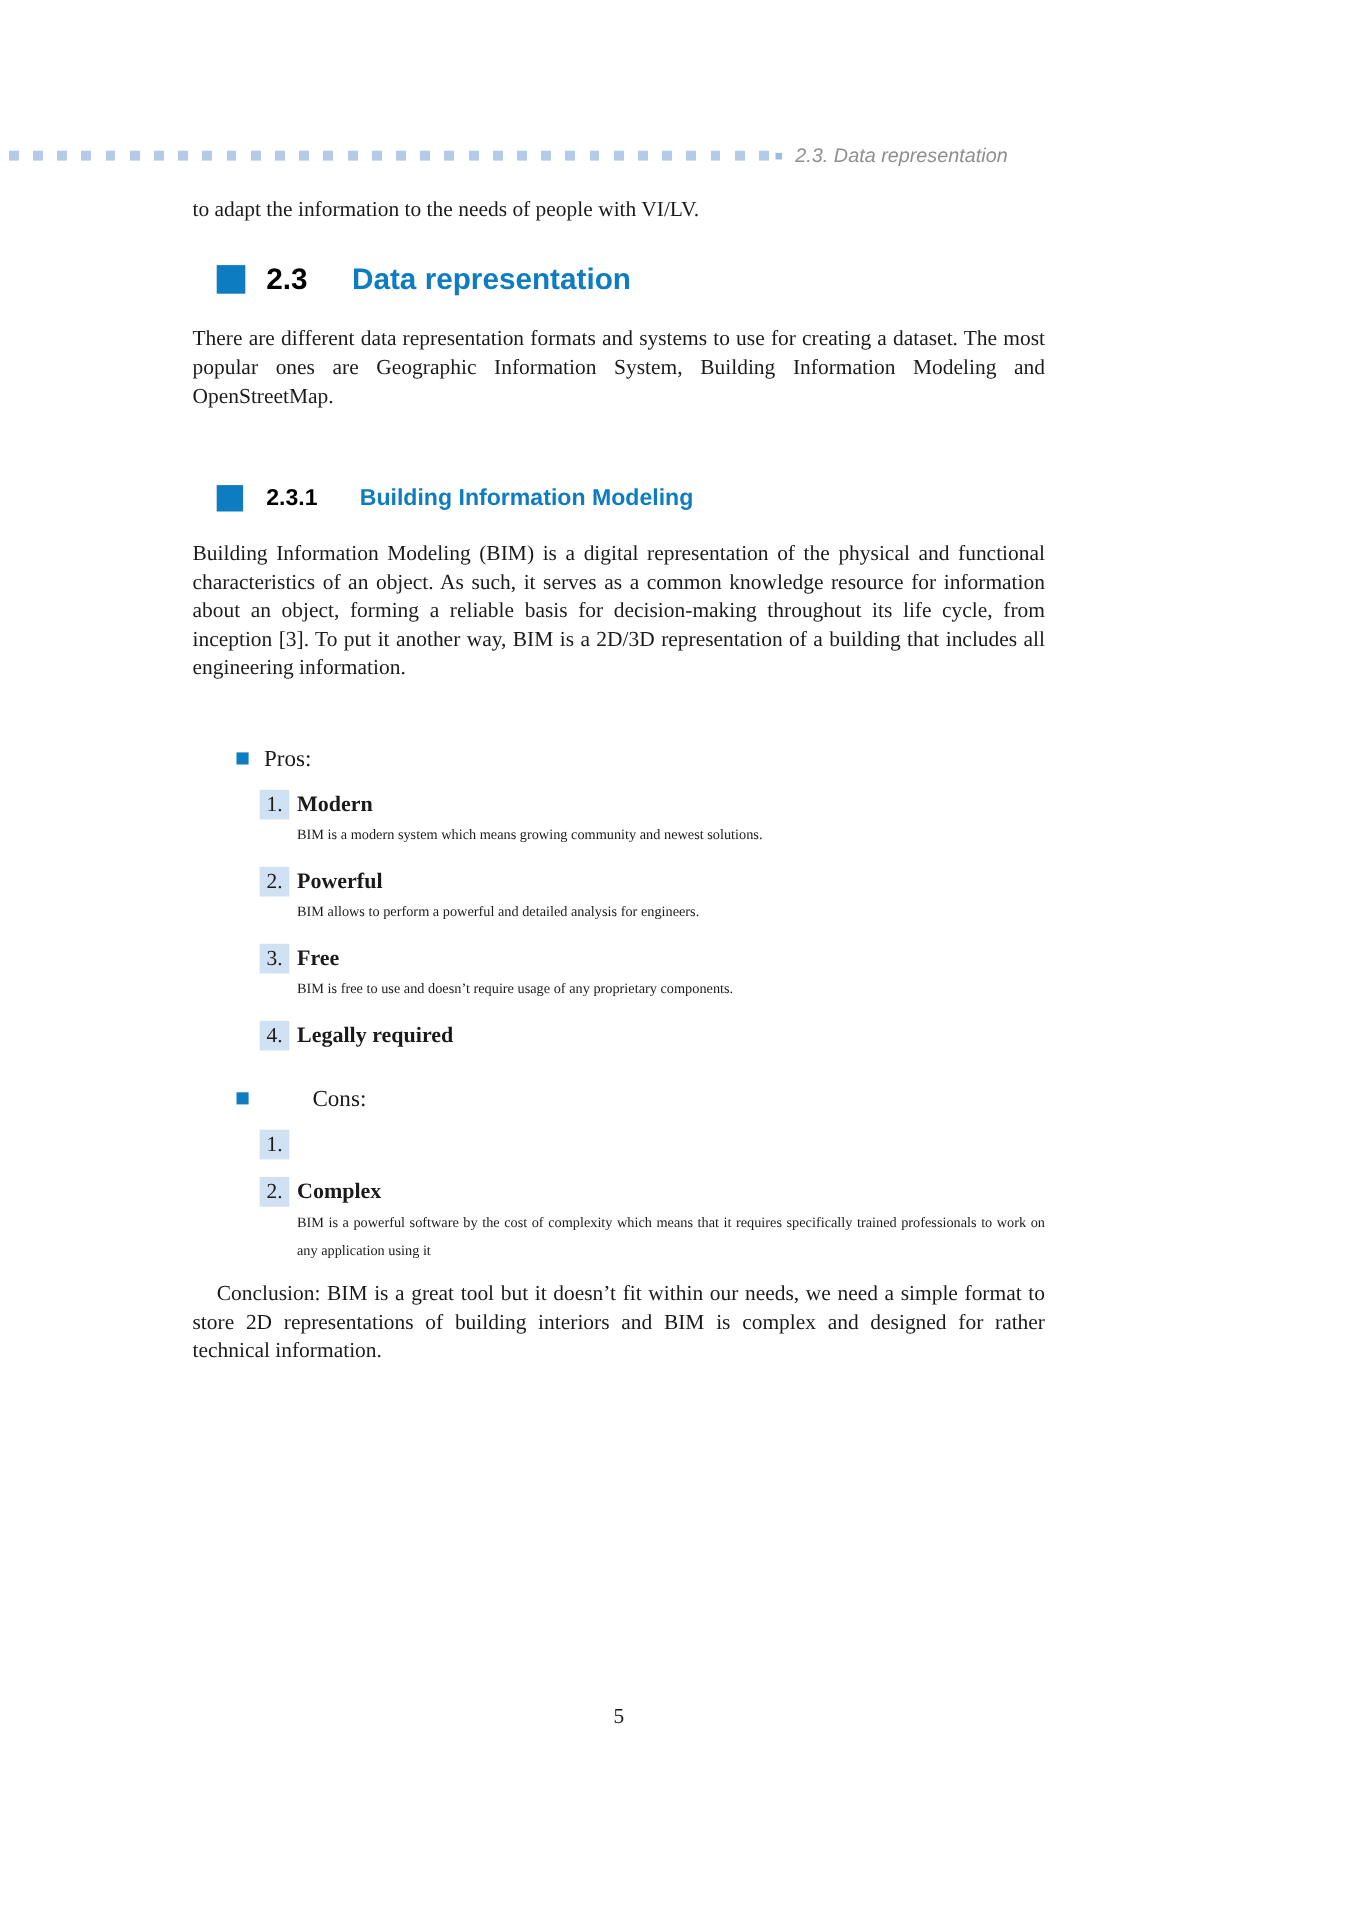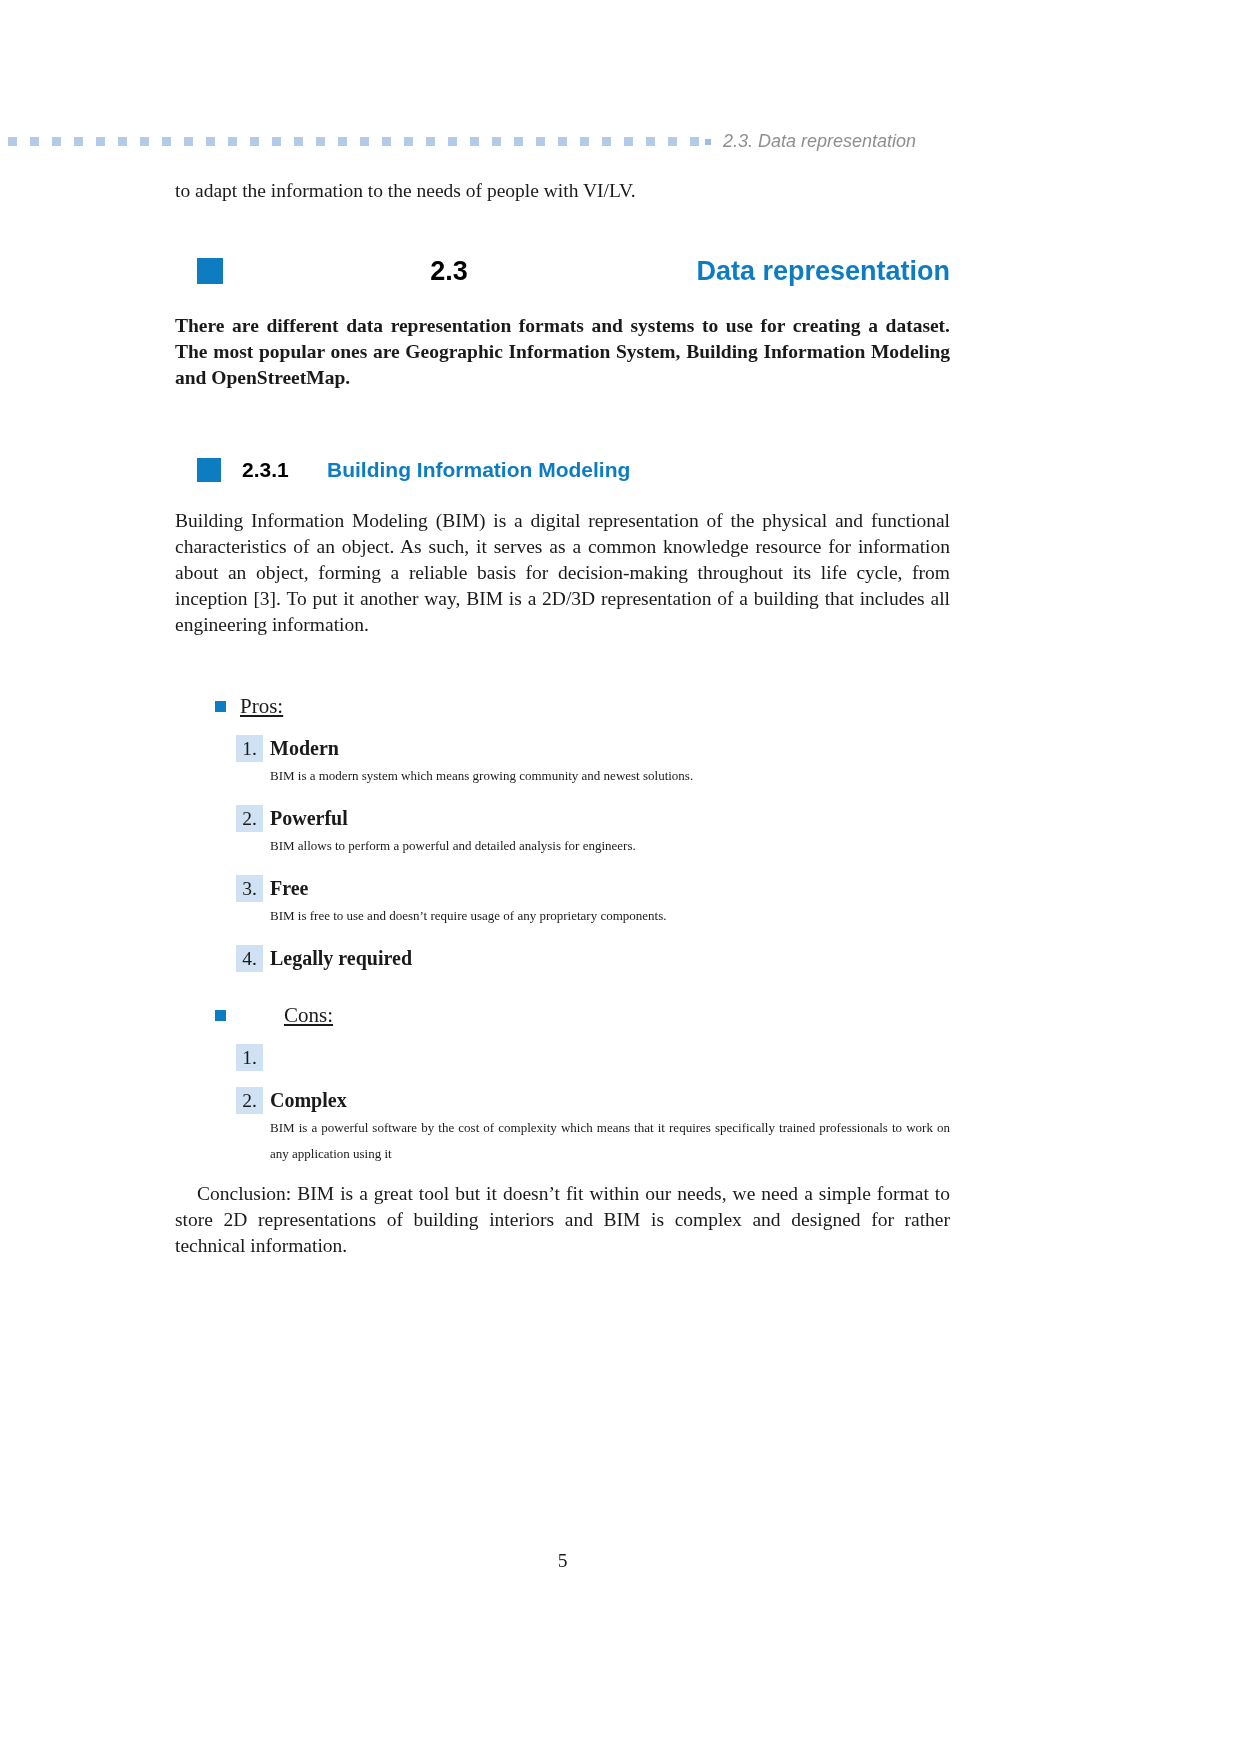--- a/index.html
+++ b/index.html
@@ -29,43 +29,42 @@
   .textblock { position:absolute; top:178px; left:175px; width:775px; }
 
   p.body { font-size:19.5px; line-height:26px; text-align:justify; }
 
   .intro { margin-top:0; }
 
   
   .sec {
     display:flex; align-items:center;
     font-family:"Liberation Sans", sans-serif; font-weight:bold;
-    margin-top:49px; height:36px; font-size:27px;justify-content:space-between;
+    margin-top:32px; height:36px; font-size:27px;
   }
   .sec .sq { width:26px; height:26px; background:#0d7cc1; margin-left:22px; margin-right:19px; flex:none; }
   .sec .num { color:#000000; width:78px; flex:none; }
   .sec .ttl { color:#0d7cc1; white-space:nowrap; }
 
   .subsec {
     display:flex; align-items:center;
     font-family:"Liberation Sans", sans-serif; font-weight:bold;
     margin-top:63px; height:32px; font-size:21px;
   }
   .subsec .sq { width:24px; height:24px; background:#0d7cc1; margin-left:22px; margin-right:21px; flex:none; }
   .subsec .num { color:#000000; width:85px; flex:none; }
   .subsec .ttl { color:#0d7cc1; white-space:nowrap; }
 
-  .sec-para { margin-top:24px;font-weight:bold; }
+  .sec-para { margin-top:24px; }
   .subsec-para { margin-top:22px; }
 
   
   .list-label {
     margin-left:40px; display:flex; align-items:center;
     font-size:21px;
-    text-decoration:underline;
   }
   .list-label .bullet { width:11px; height:11px; background:#0d7cc1; margin-right:14px; flex:none; }
   .pros-label { margin-top:56px; }
   .cons-label { margin-top:30px;gap:44px; }
 
   
   .dlist { margin-top:14px; }
   .ditem {
     margin-left:61px; display:grid;
     grid-template-columns:27px 1fr; column-gap:7px;

